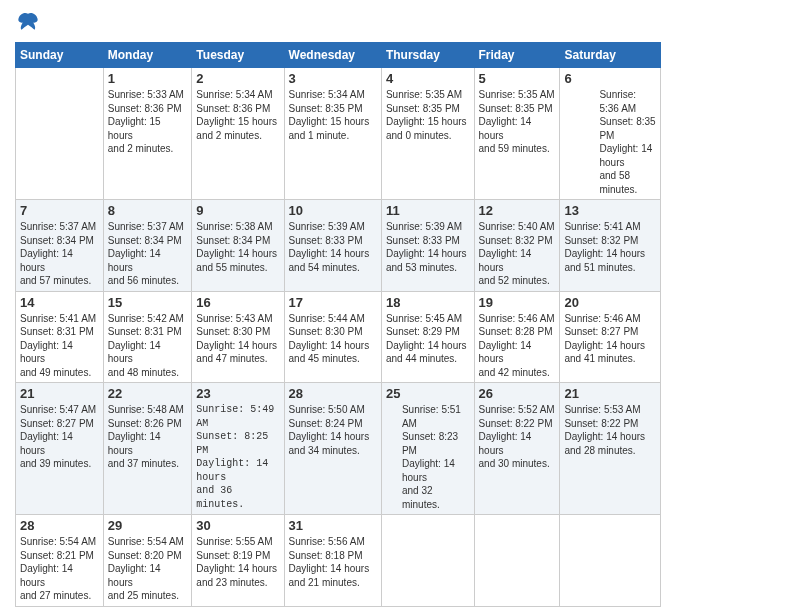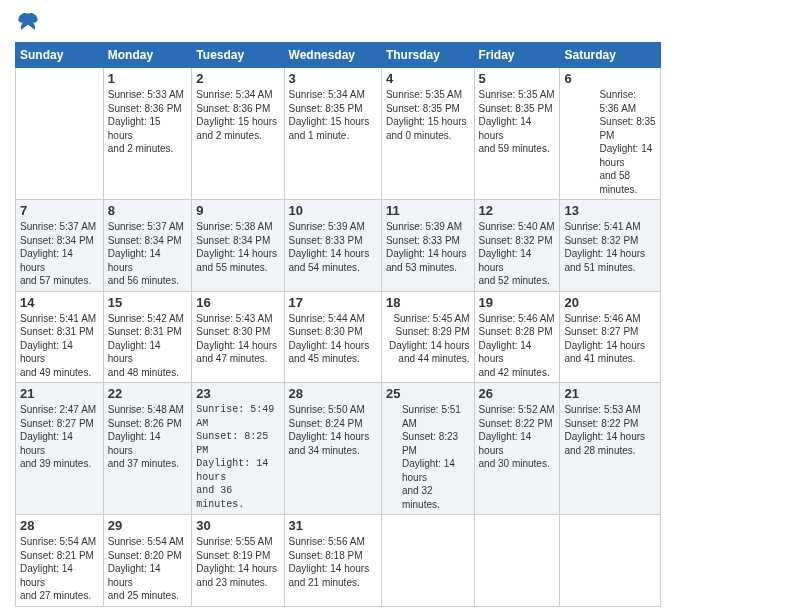--- a/index.html
+++ b/index.html
@@ -247,21 +247,21 @@
           </td>
           <td>
             <span class="day-number">17</span>
             <div class="day-info" style="white-space: pre-line;">Sunrise: 5:44 AM
 Sunset: 8:30 PM
 Daylight: 14 hours
 and 45 minutes.</div>
           </td>
           <td>
             <span class="day-number">18</span>
-            <div class="day-info" style="white-space: pre-line; text-align: right;">Sunrise: 5:45 AM
+            <div class="day-info" style="white-space: pre-line;">Sunrise: 5:45 AM
 Sunset: 8:29 PM
 Daylight: 14 hours
 and 44 minutes.</div>
           </td>
           <td>
             <span class="day-number">19</span>
             <div class="day-info" style="white-space: pre-line;">Sunrise: 5:46 AM
 Sunset: 8:28 PM
 Daylight: 14 hours
 and 42 minutes.</div>
@@ -270,21 +270,21 @@
             <span class="day-number">20</span>
             <div class="day-info" style="white-space: pre-line;">Sunrise: 5:46 AM
 Sunset: 8:27 PM
 Daylight: 14 hours
 and 41 minutes.</div>
           </td>
         </tr>
         <tr>
           <td>
             <span class="day-number">21</span>
-            <div class="day-info" style="white-space: pre-line;">Sunrise: 2:47 AM
+            <div class="day-info" style="white-space: pre-line;">Sunrise: 5:47 AM
 Sunset: 8:27 PM
 Daylight: 14 hours
 and 39 minutes.</div>
           </td>
           <td>
             <span class="day-number">22</span>
             <div class="day-info" style="white-space: pre-line;">Sunrise: 5:48 AM
 Sunset: 8:26 PM
 Daylight: 14 hours
 and 37 minutes.</div>

